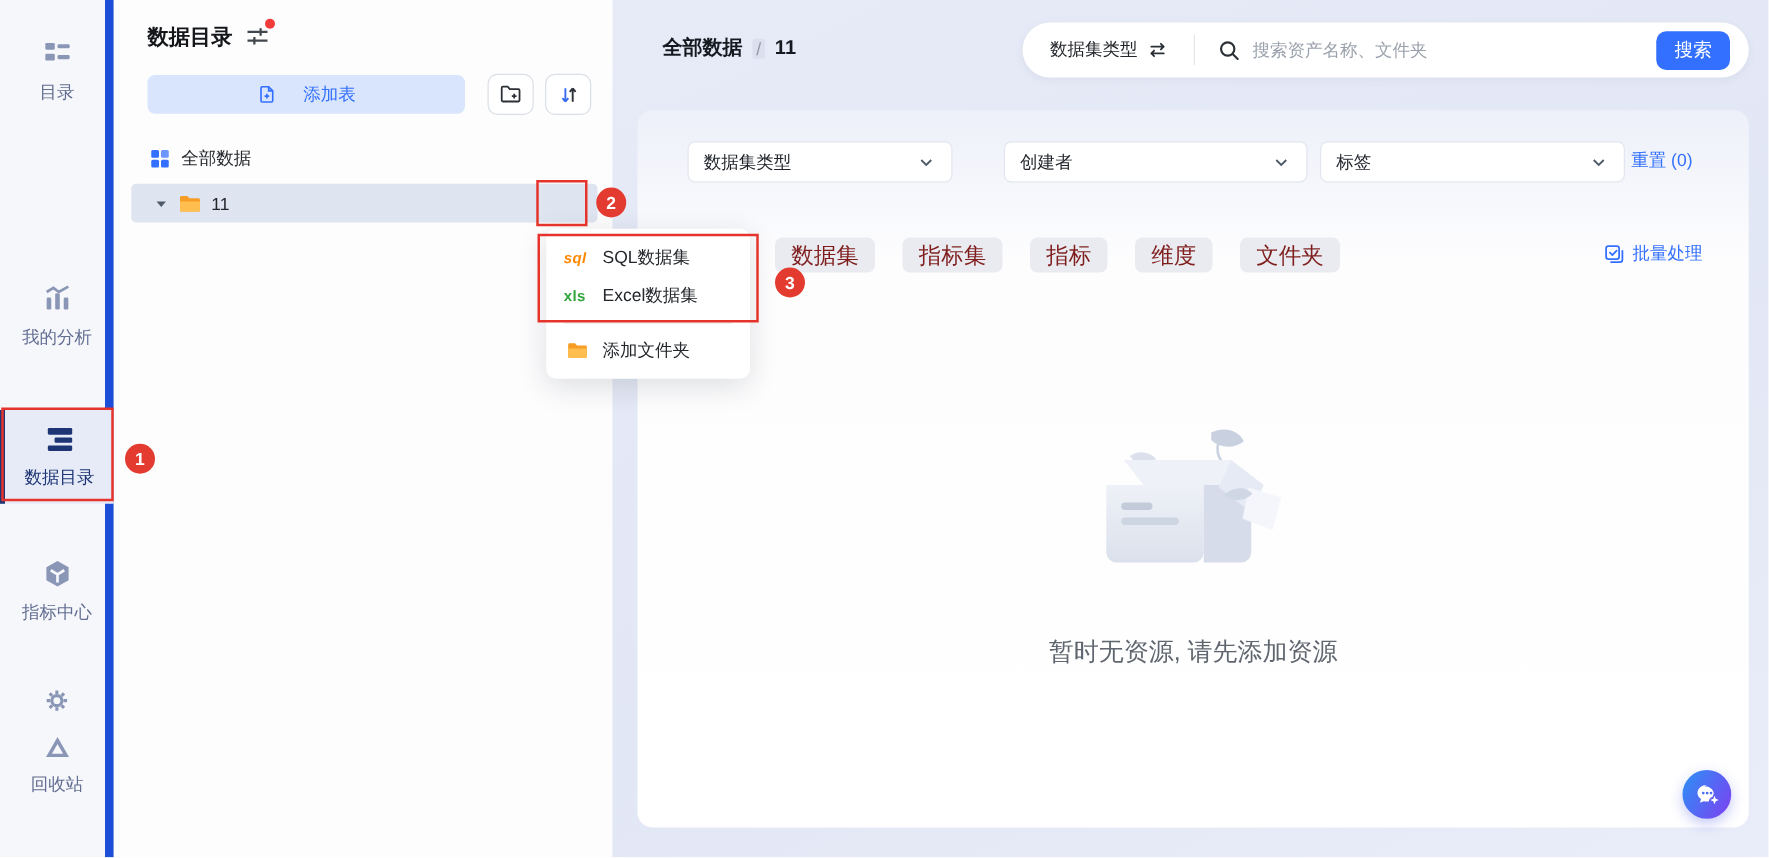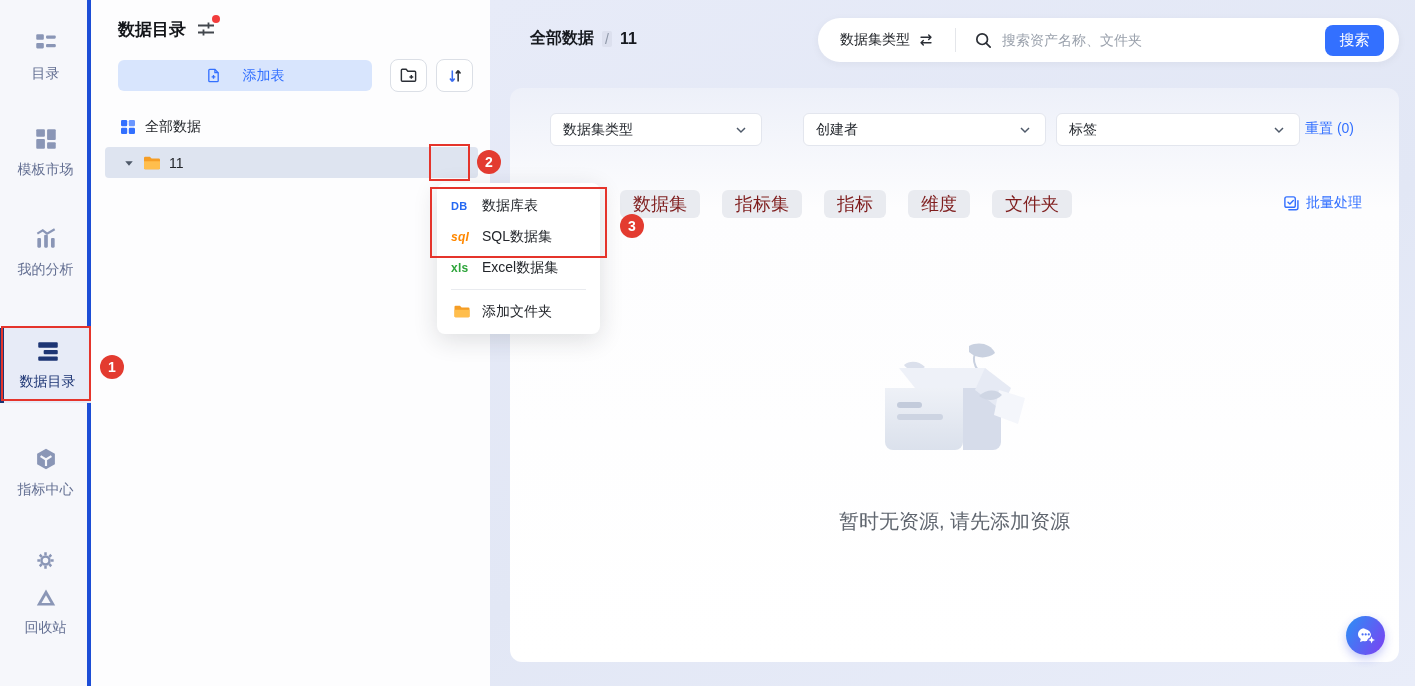--- a/index.html
+++ b/index.html
@@ -2,21 +2,21 @@
 <html><head>
 <meta charset="utf-8">
 <style>
   * { margin:0; padding:0; box-sizing:border-box; }
   html,body { width:1415px; height:686px; }
   body { font-family:"Liberation Sans","DejaVu Sans",sans-serif; color:#1f2329; }
   #app { position:relative; width:1415px; height:686px; overflow:hidden; background:#fff; }
 
   
   #rail { position:absolute; left:0; top:0; width:91px; height:686px;
-          background:#f6f7fb; border-right:4px solid #1d4ed8; }
+          background:#f6f7fb; border-right:7px solid #1d4ed8; }
   .rail-item { position:absolute; left:0; width:91px; display:flex; flex-direction:column;
                align-items:center; gap:9px; cursor:pointer; color:#8a96b6; }
   .rail-item .lbl { font-size:14px; color:#636f92; white-space:nowrap; }
   .rail-item.active { background:#e7ebf7; border-left:4px solid #1d3574; padding:10px 0 12px;
                       color:#1d3574; }
   .rail-item.active .lbl { color:#1d3574; }
   .rail-ico { width:26px; height:26px; display:block; }
 
   
   #panel { position:absolute; left:91px; top:0; width:399px; height:686px; background:#fdfdfe;
@@ -107,29 +107,20 @@
   <nav id="rail">
     <div class="rail-item" style="top:30px">
       <svg class="rail-ico" viewBox="0 0 24 24" fill="currentColor">
           <rect x="3" y="4" width="7" height="5" rx="1"></rect>
           <rect x="12" y="5" width="9" height="3" rx="1"></rect>
           <rect x="3" y="12" width="7" height="5" rx="1"></rect>
           <rect x="12" y="13" width="9" height="3" rx="1"></rect>
         </svg>
       <span class="lbl">目录</span>
     </div>
-    <div class="rail-item" style="top:126px">
-      <svg class="rail-ico" viewBox="0 0 24 24" fill="currentColor">
-          <rect x="3" y="3" width="8" height="7" rx="1"></rect>
-          <rect x="13" y="3" width="8" height="10" rx="1"></rect>
-          <rect x="3" y="12" width="8" height="9" rx="1"></rect>
-          <rect x="13" y="15" width="8" height="6" rx="1"></rect>
-        </svg>
-      <span class="lbl">模板市场</span>
-    </div>
     <div class="rail-item" style="top:226px">
       <svg class="rail-ico" viewBox="0 0 24 24">
           <g fill="currentColor">
             <rect x="4" y="11" width="3.4" height="9" rx="1"></rect>
             <rect x="10.3" y="8" width="3.4" height="12" rx="1"></rect>
             <rect x="16.6" y="11" width="3.4" height="9" rx="1"></rect>
           </g>
           <path d="M4 7l5-3 4 3 7-4" stroke="currentColor" stroke-width="2" fill="none"></path>
         </svg>
       <span class="lbl">我的分析</span>
@@ -215,24 +206,20 @@
       <svg width="18" height="16" viewBox="0 0 18 16">
           <path d="M1 3a1.2 1.2 0 0 1 1.2-1.2h4.6L8.6 3.6h7.2A1.2 1.2 0 0 1 17 4.8V13a1.2 1.2 0 0 1-1.2 1.2H2.2A1.2 1.2 0 0 1 1 13z" fill="#f59d25"></path>
           <path d="M1 6.2h16V13a1.2 1.2 0 0 1-1.2 1.2H2.2A1.2 1.2 0 0 1 1 13z" fill="#ffbe4d"></path>
         </svg>
       <span>11</span>
     </div>
     <button class="plus-btn">+</button>
   </section>
 
   <div id="menu">
-    <div class="menu-item">
-      <span class="glyph db">DB</span>
-      <span>数据库表</span>
-    </div>
     <div class="menu-item">
       <span class="glyph sql">sql</span>
       <span>SQL数据集</span>
     </div>
     <div class="menu-item">
       <span class="glyph xls">xls</span>
       <span>Excel数据集</span>
     </div>
     <div class="menu-divider"></div>
     <div class="menu-item">

